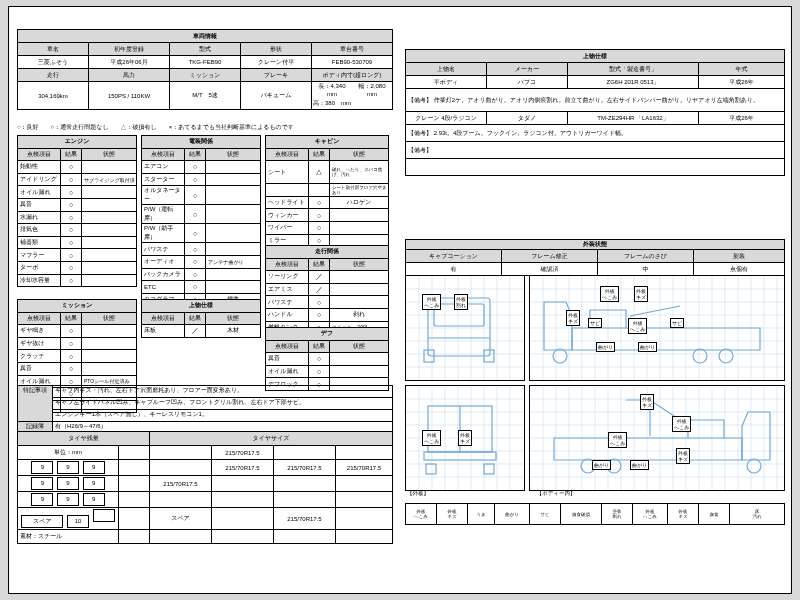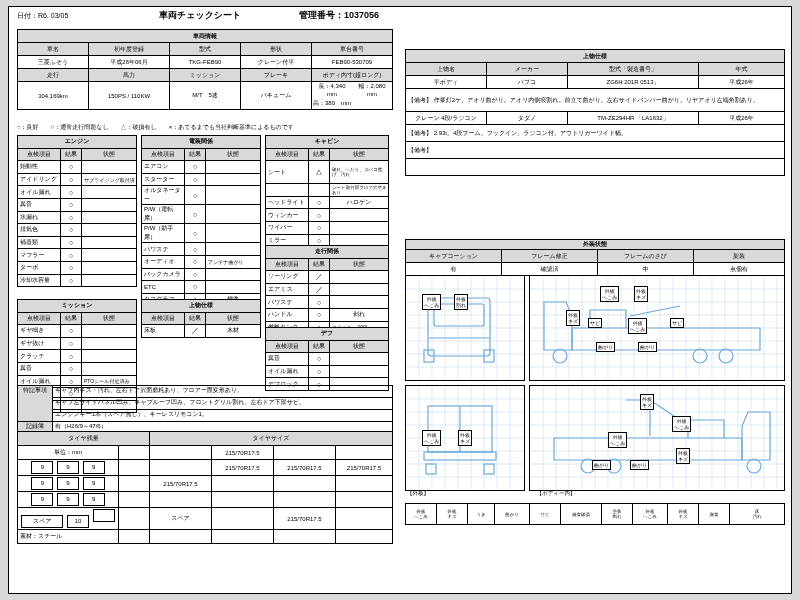--- a/index.html
+++ b/index.html
@@ -37,25 +37,20 @@
   .smallbox{display:inline-block;border:1px solid #000;width:20px;height:11px;line-height:11px;font-size:6px;text-align:center;margin:1px;}
   .bottomlist{position:absolute;left:396px;top:480px;width:380px;}
   .bottomlist td{height:13px;font-size:5.5px;}
   .circ{font-size:7px;}
 </style>
 </head>
 <body>
 
 <div class="sheet">
 
-  <div class="hdr">
-    <div class="date">日付：R6. 03/05</div>
-    <div class="ttl">車両チェックシート</div>
-    <div class="mgr">管理番号：1037056</div>
-  </div>
 
   <table class="vinfo">
     <tbody>
         <tr>
           <td class="secbar" colspan="5">車両情報</td>
         </tr>
     <tr>
       <td class="shade" style="width:70px">車名</td>
       <td class="shade" style="width:80px">初年度登録</td>
       <td class="shade" style="width:70px">型式</td>

